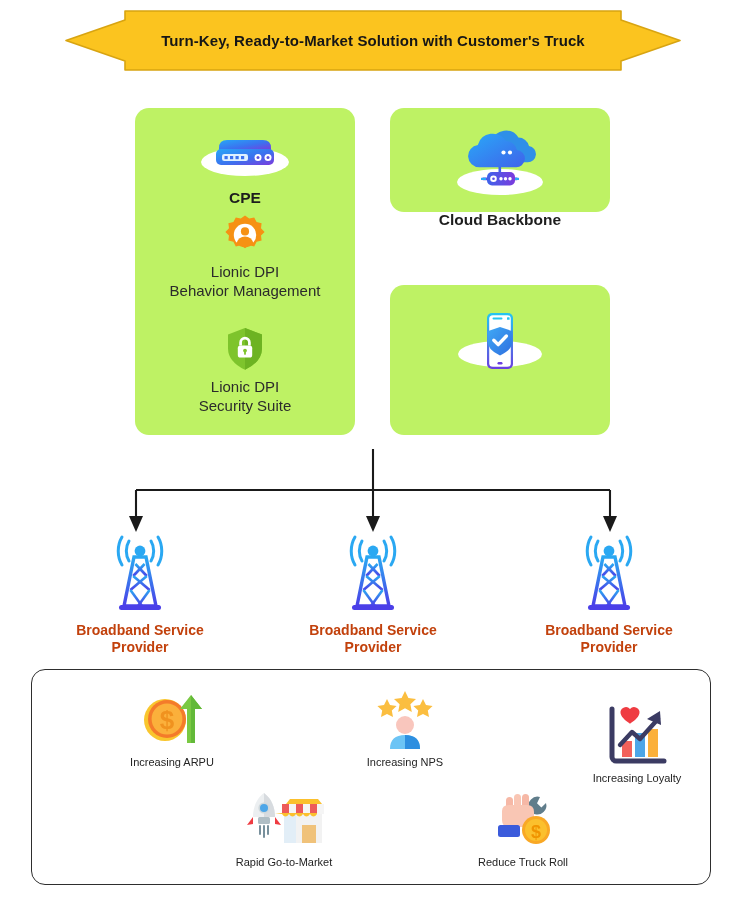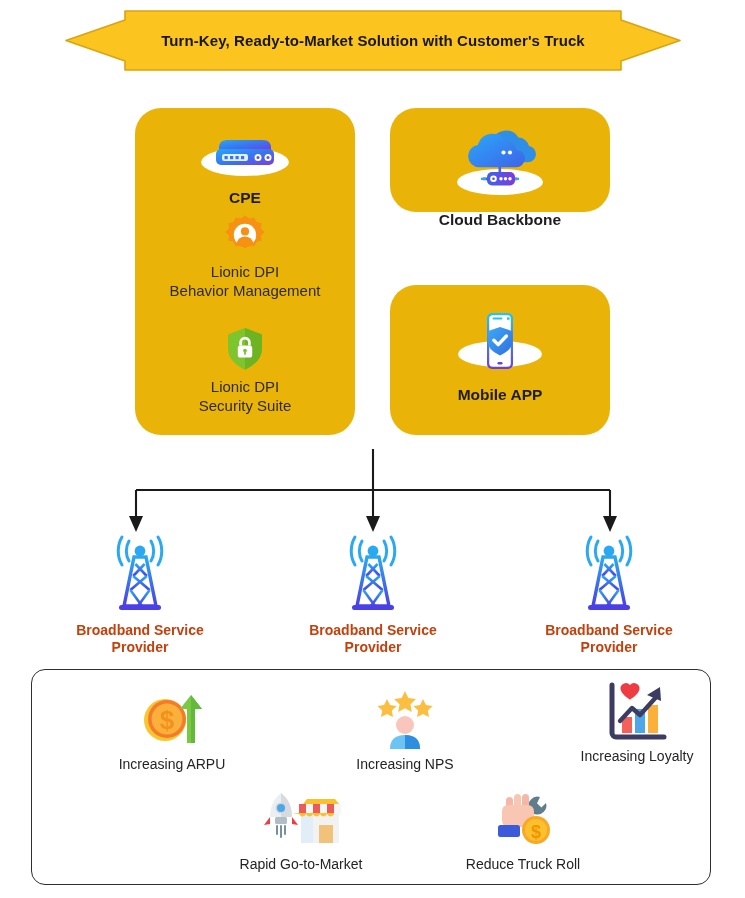--- a/index.html
+++ b/index.html
@@ -37,22 +37,22 @@
     font-weight: bold;
     color: #161616;
     letter-spacing: .1px;
     z-index: 2;
     pointer-events: none;
   }
 
   
   .card {
     position: absolute;
-    background: #eab308;
-    border-radius: 26px;
+    background: #bef264;
+    border-radius: 14px;
   }
   #card-left  { left: 135px; top: 108px; width: 220px; height: 327px; }
   #card-cloud { left: 390px; top: 108px; width: 220px; height: 104px; }
   #card-app   { left: 390px; top: 285px; width: 220px; height: 150px; }
 
   .item {
     position: absolute;
     width: 100%;
     text-align: center;
   }
@@ -115,28 +115,28 @@
     text-align: center;
   }
   .benefit .b-icon {
     display: flex;
     align-items: center;
     justify-content: center;
     height: 64px;
   }
   .benefit .b-lbl {
     margin-top: 5px;
-    font-size: 14px;
+    font-size: 11px;
     color: #242424;
     white-space: nowrap;
   }
   #benefit-0 { left: 45px;  top: 17px; }
   #benefit-1 { left: 278px; top: 17px; }
-  #benefit-2 { left: 510px; top: 9px; }
-  #benefit-3 { left: 174px; top: 117px; }
+  #benefit-2 { left: 510px; top: 33px; }
+  #benefit-3 { left: 157px; top: 117px; }
   #benefit-4 { left: 396px; top: 117px; }
 </style>
 </head>
 <body>
 
 <div id="banner">
   <svg width="620" height="65" viewBox="0 0 620 65">
     <polygon points="62,3 558,3 558,12 617,32.5 558,53 558,62 62,62 62,53 3,32.5 62,12" fill="#fbc41f" stroke="#d8a411" stroke-width="1.6" stroke-linejoin="round"></polygon>
   </svg>
   <div class="banner-label">Turn-Key, Ready-to-Market Solution with Customer's Truck</div>
@@ -253,21 +253,20 @@
         <ellipse cx="55" cy="47" rx="42" ry="13" fill="#ffffff"></ellipse>
         <rect x="42" y="6" width="26" height="56" rx="5" fill="url(#gPhone)"></rect>
         <rect x="44.2" y="8.2" width="21.6" height="51.6" rx="3.6" fill="#ffffff"></rect>
         <rect x="47.5" y="10.5" width="10" height="2" rx="1" fill="#24c6f0"></rect>
         <rect x="62" y="10.2" width="2.6" height="2.6" rx="0.6" fill="#24c6f0"></rect>
         <rect x="52.5" y="55" width="5" height="2.4" rx="1.2" fill="#6a3fe0"></rect>
         <path d="M55 20 L67.5 24.2 v9.6 q0 9.4 -12.5 14.6 q-12.5 -5.2 -12.5 -14.6 v-9.6 z" fill="url(#gShield)"></path>
         <path d="M48.8 33.2 l4.4 4.4 8.2 -8.6" fill="none" stroke="#ffffff" stroke-width="3.4" stroke-linecap="round" stroke-linejoin="round"></path>
       </svg>
     </div>
-    <div class="lbl lbl-bold">Mobile APP</div>
   </div>
 </div>
 
 <div id="connector">
   <svg width="745" height="100" viewBox="0 0 745 100">
     <g stroke="#1a1a1a" stroke-width="2.1" fill="none">
       <line x1="373" y1="12" x2="373" y2="82"></line>
       <line x1="136" y1="53" x2="610" y2="53"></line>
       <line x1="136" y1="53" x2="136" y2="82"></line>
       <line x1="610" y1="53" x2="610" y2="82"></line>

